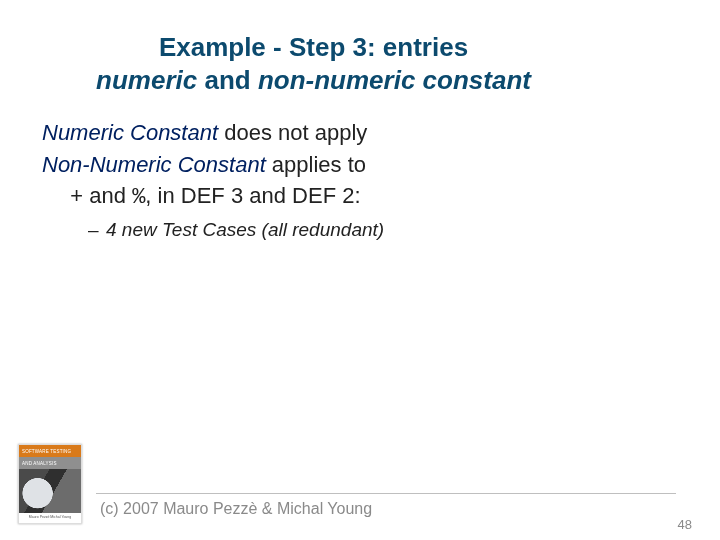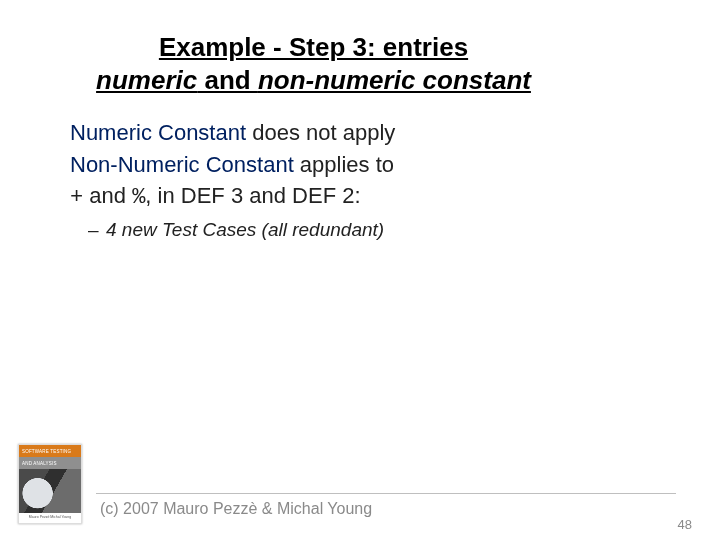--- a/index.html
+++ b/index.html
@@ -20,37 +20,36 @@
     box-sizing: border-box;
   }
   .title {
     position: absolute;
     top: 14px;
     left: 0;
     width: 627px;
     text-align: center;
     font-size: 26px;
     line-height: 1.25;
-    color: #000000;
-    text-decoration: underline;
+    color: #0c4a6e;
   }
   .title .line1 { display: block; }
   .title .line2 { display: block; }
   .title .italic { font-style: italic; }
 
   .body {
     position: absolute;
     top: 118px;
     left: 42px;
     width: 636px;
     font-size: 22px;
     line-height: 1.35;
     color: #222;
   }
-  .body .italic-navy { color: #002060; margin-left: 28px; }
+  .body .italic-navy { font-style: italic; color: #002060; }
   .p1 { margin: 0 0 2px 0; }
   .p2 { margin: 0 0 2px 0; }
   .p3 { margin: 0 0 4px 0; padding-left: 28px; }
   .p3 .code { font-family: "Courier New", monospace; font-size: 22px; }
   .sub {
     margin: 0;
     padding-left: 64px;
     position: relative;
     font-style: italic;
     font-size: 19px;

